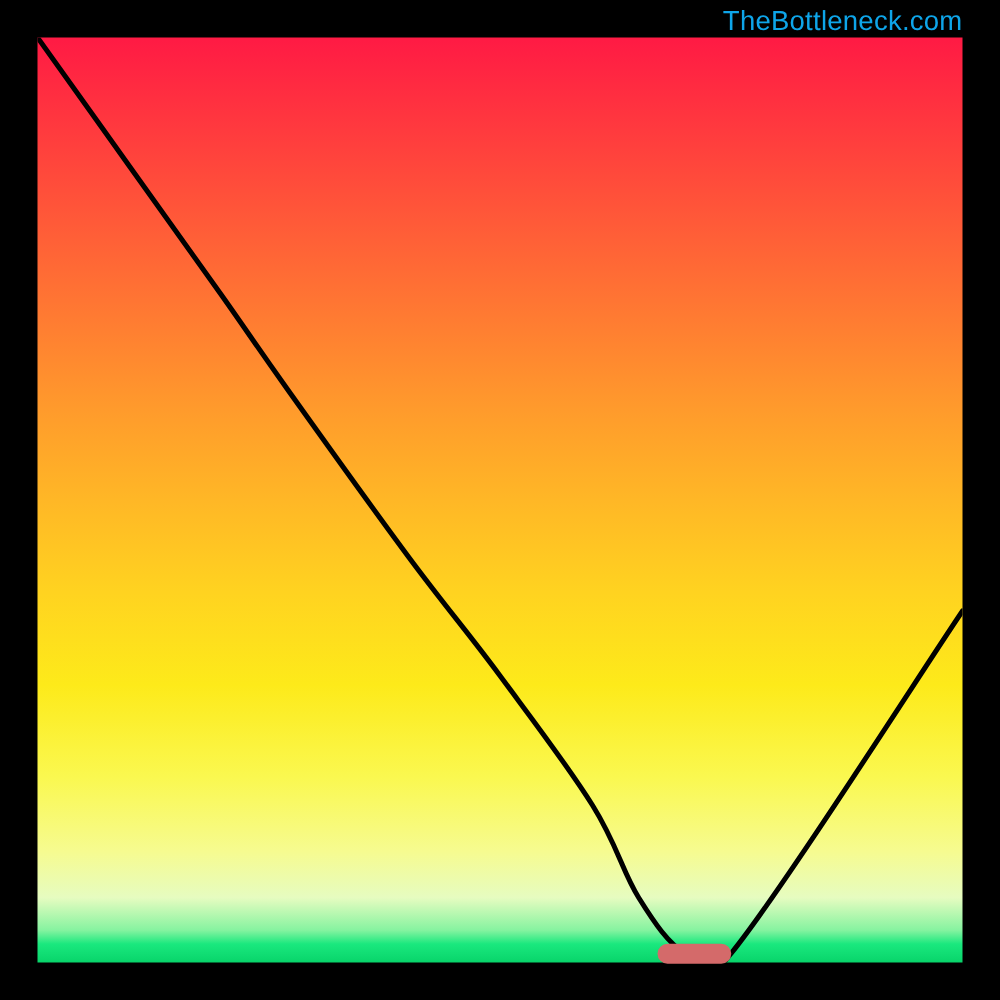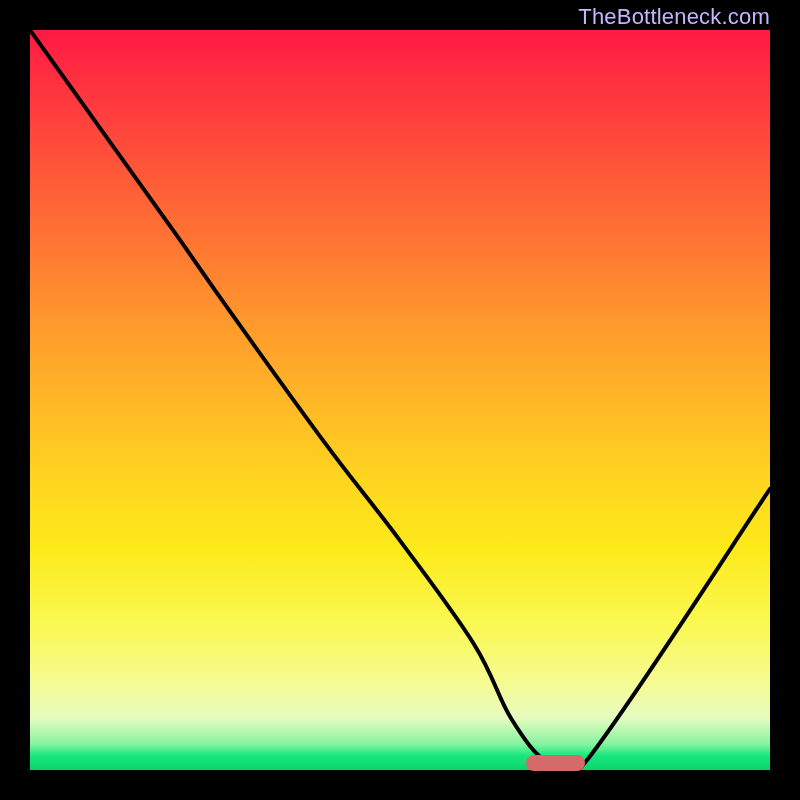--- a/index.html
+++ b/index.html
@@ -55,21 +55,21 @@
     position: absolute;
     width: 54px;
     height: 16px;
     border-radius: 9px;
     background: #d46a6a;
   }
   .watermark {
     position: absolute;
     top: 4px;
     right: 30px;
-    color: #c4b5fd;
+    color: #0ea5e9;
     font-size: 22px;
     font-weight: 500;
     letter-spacing: 0.2px;
   }
 </style>
 </head>
 <body>
 
 <div class="frame">
   <div class="plot-area">

